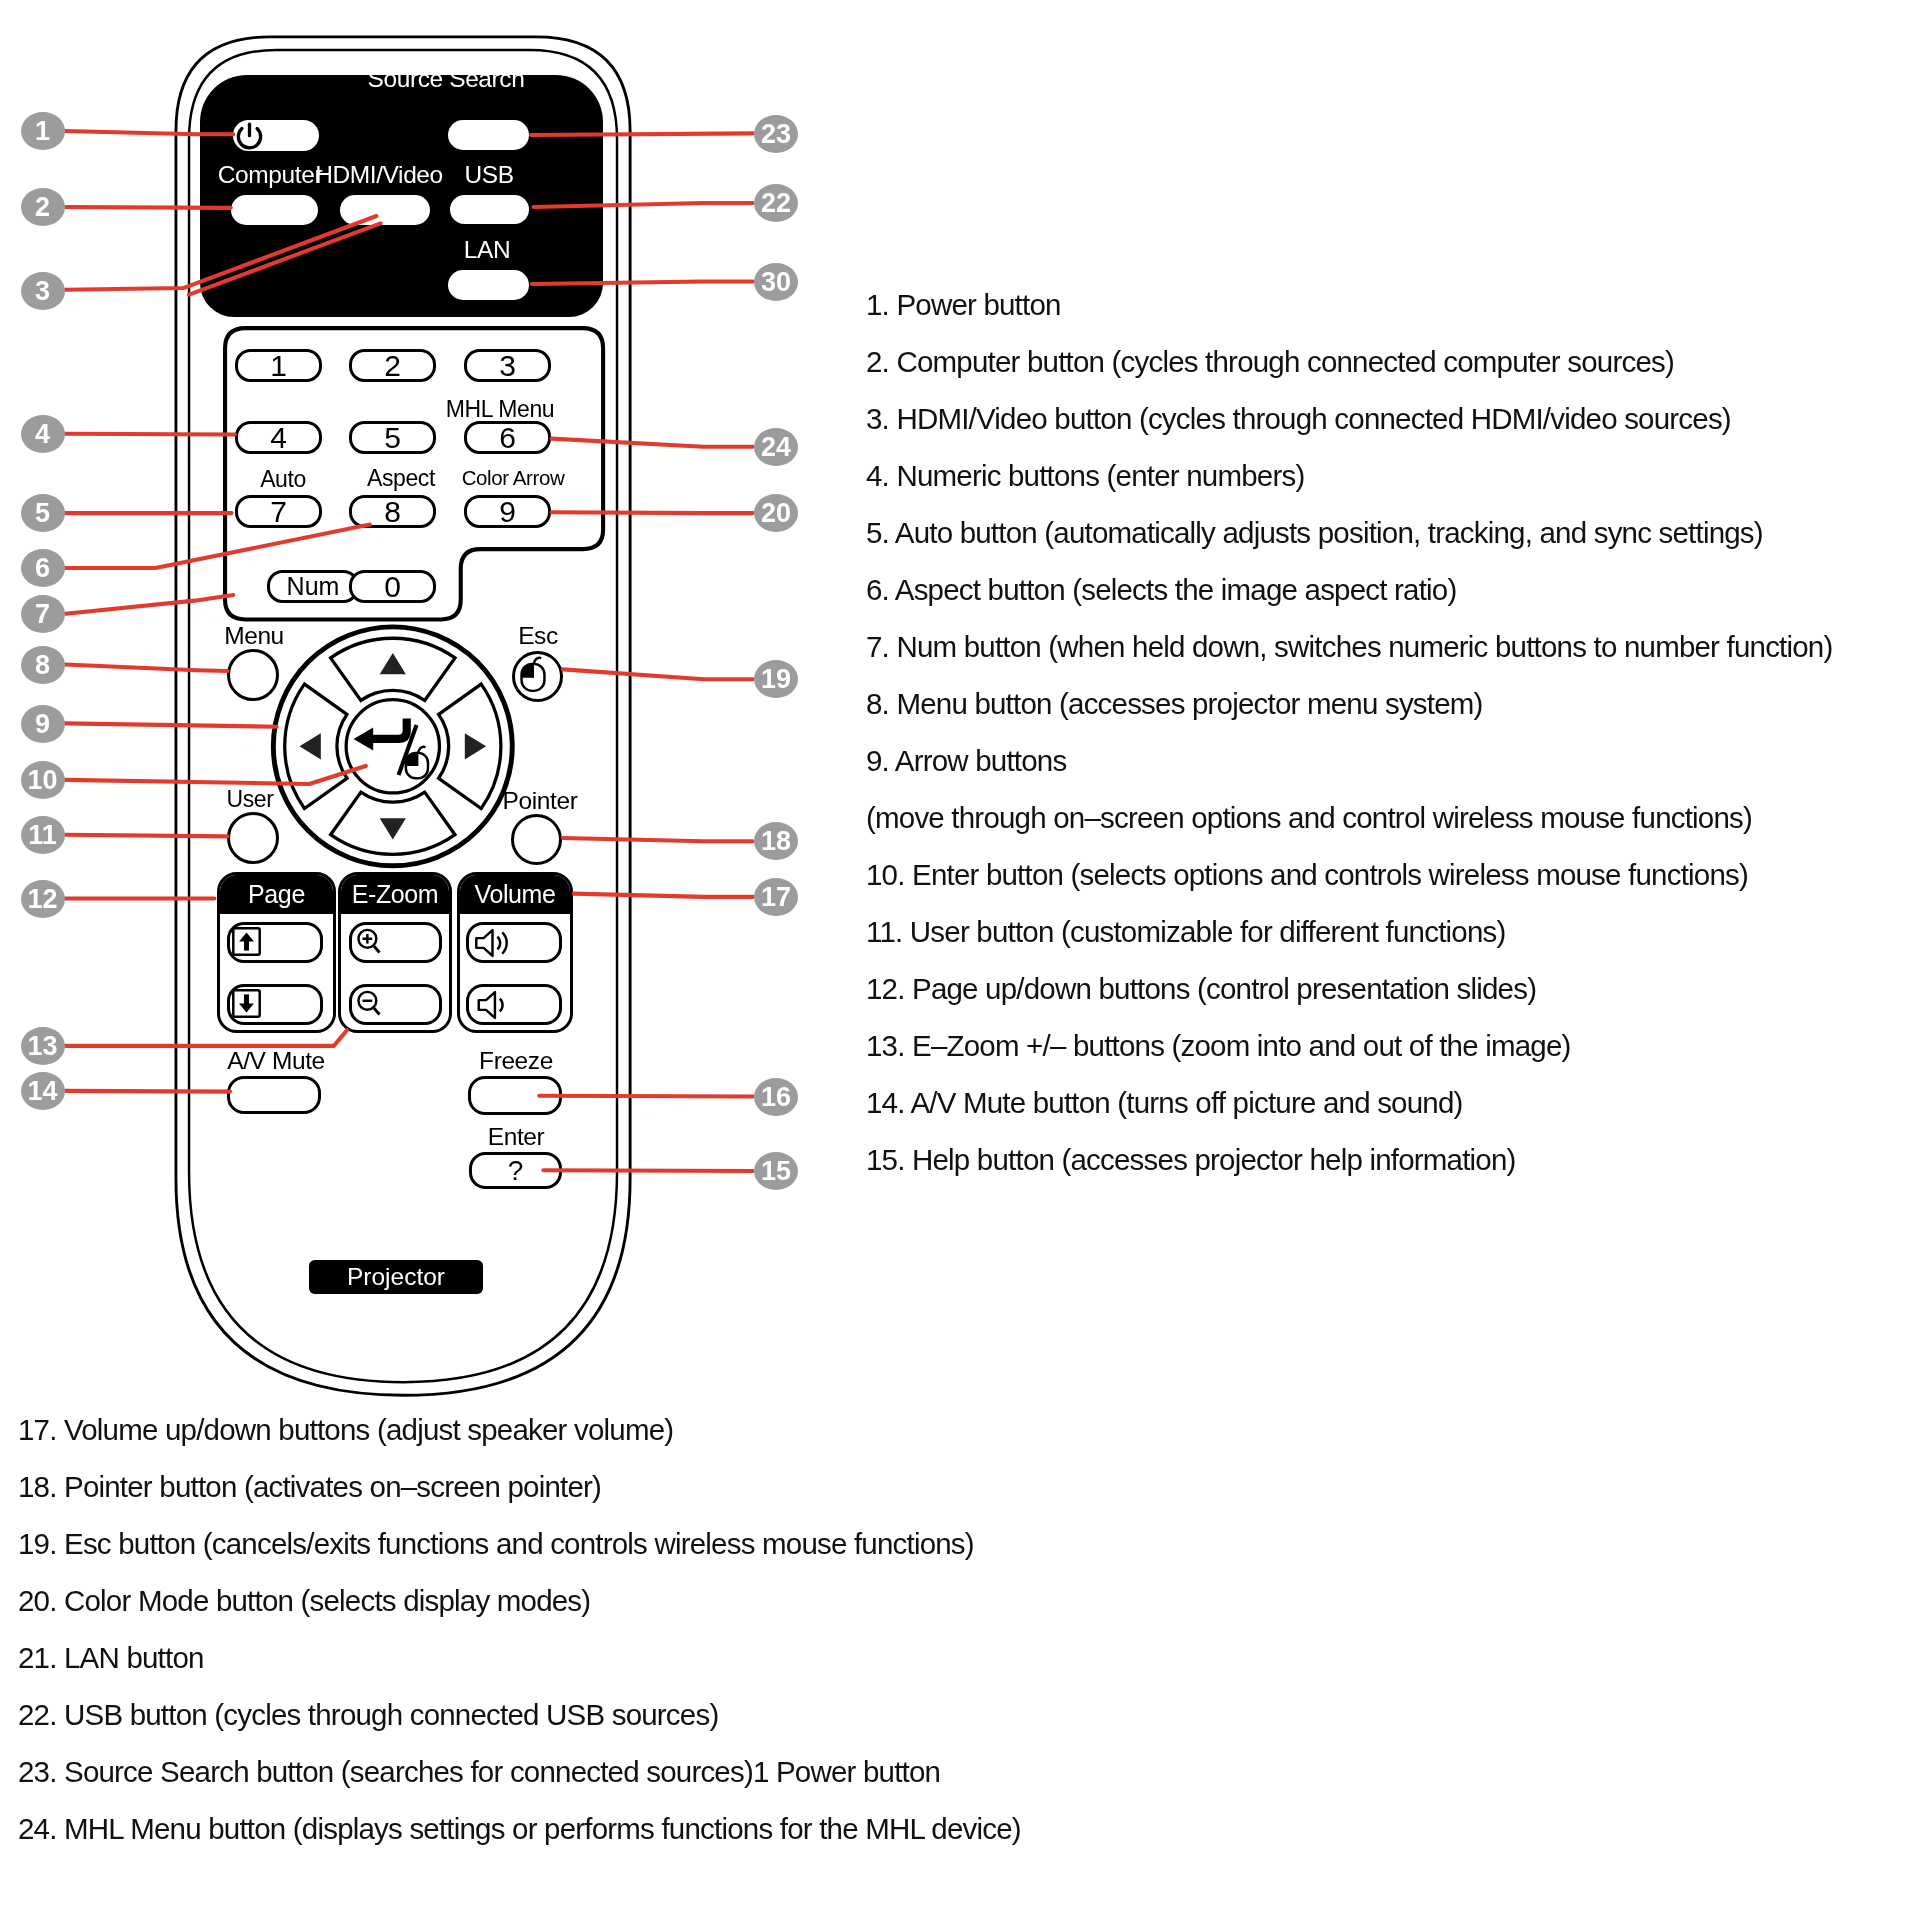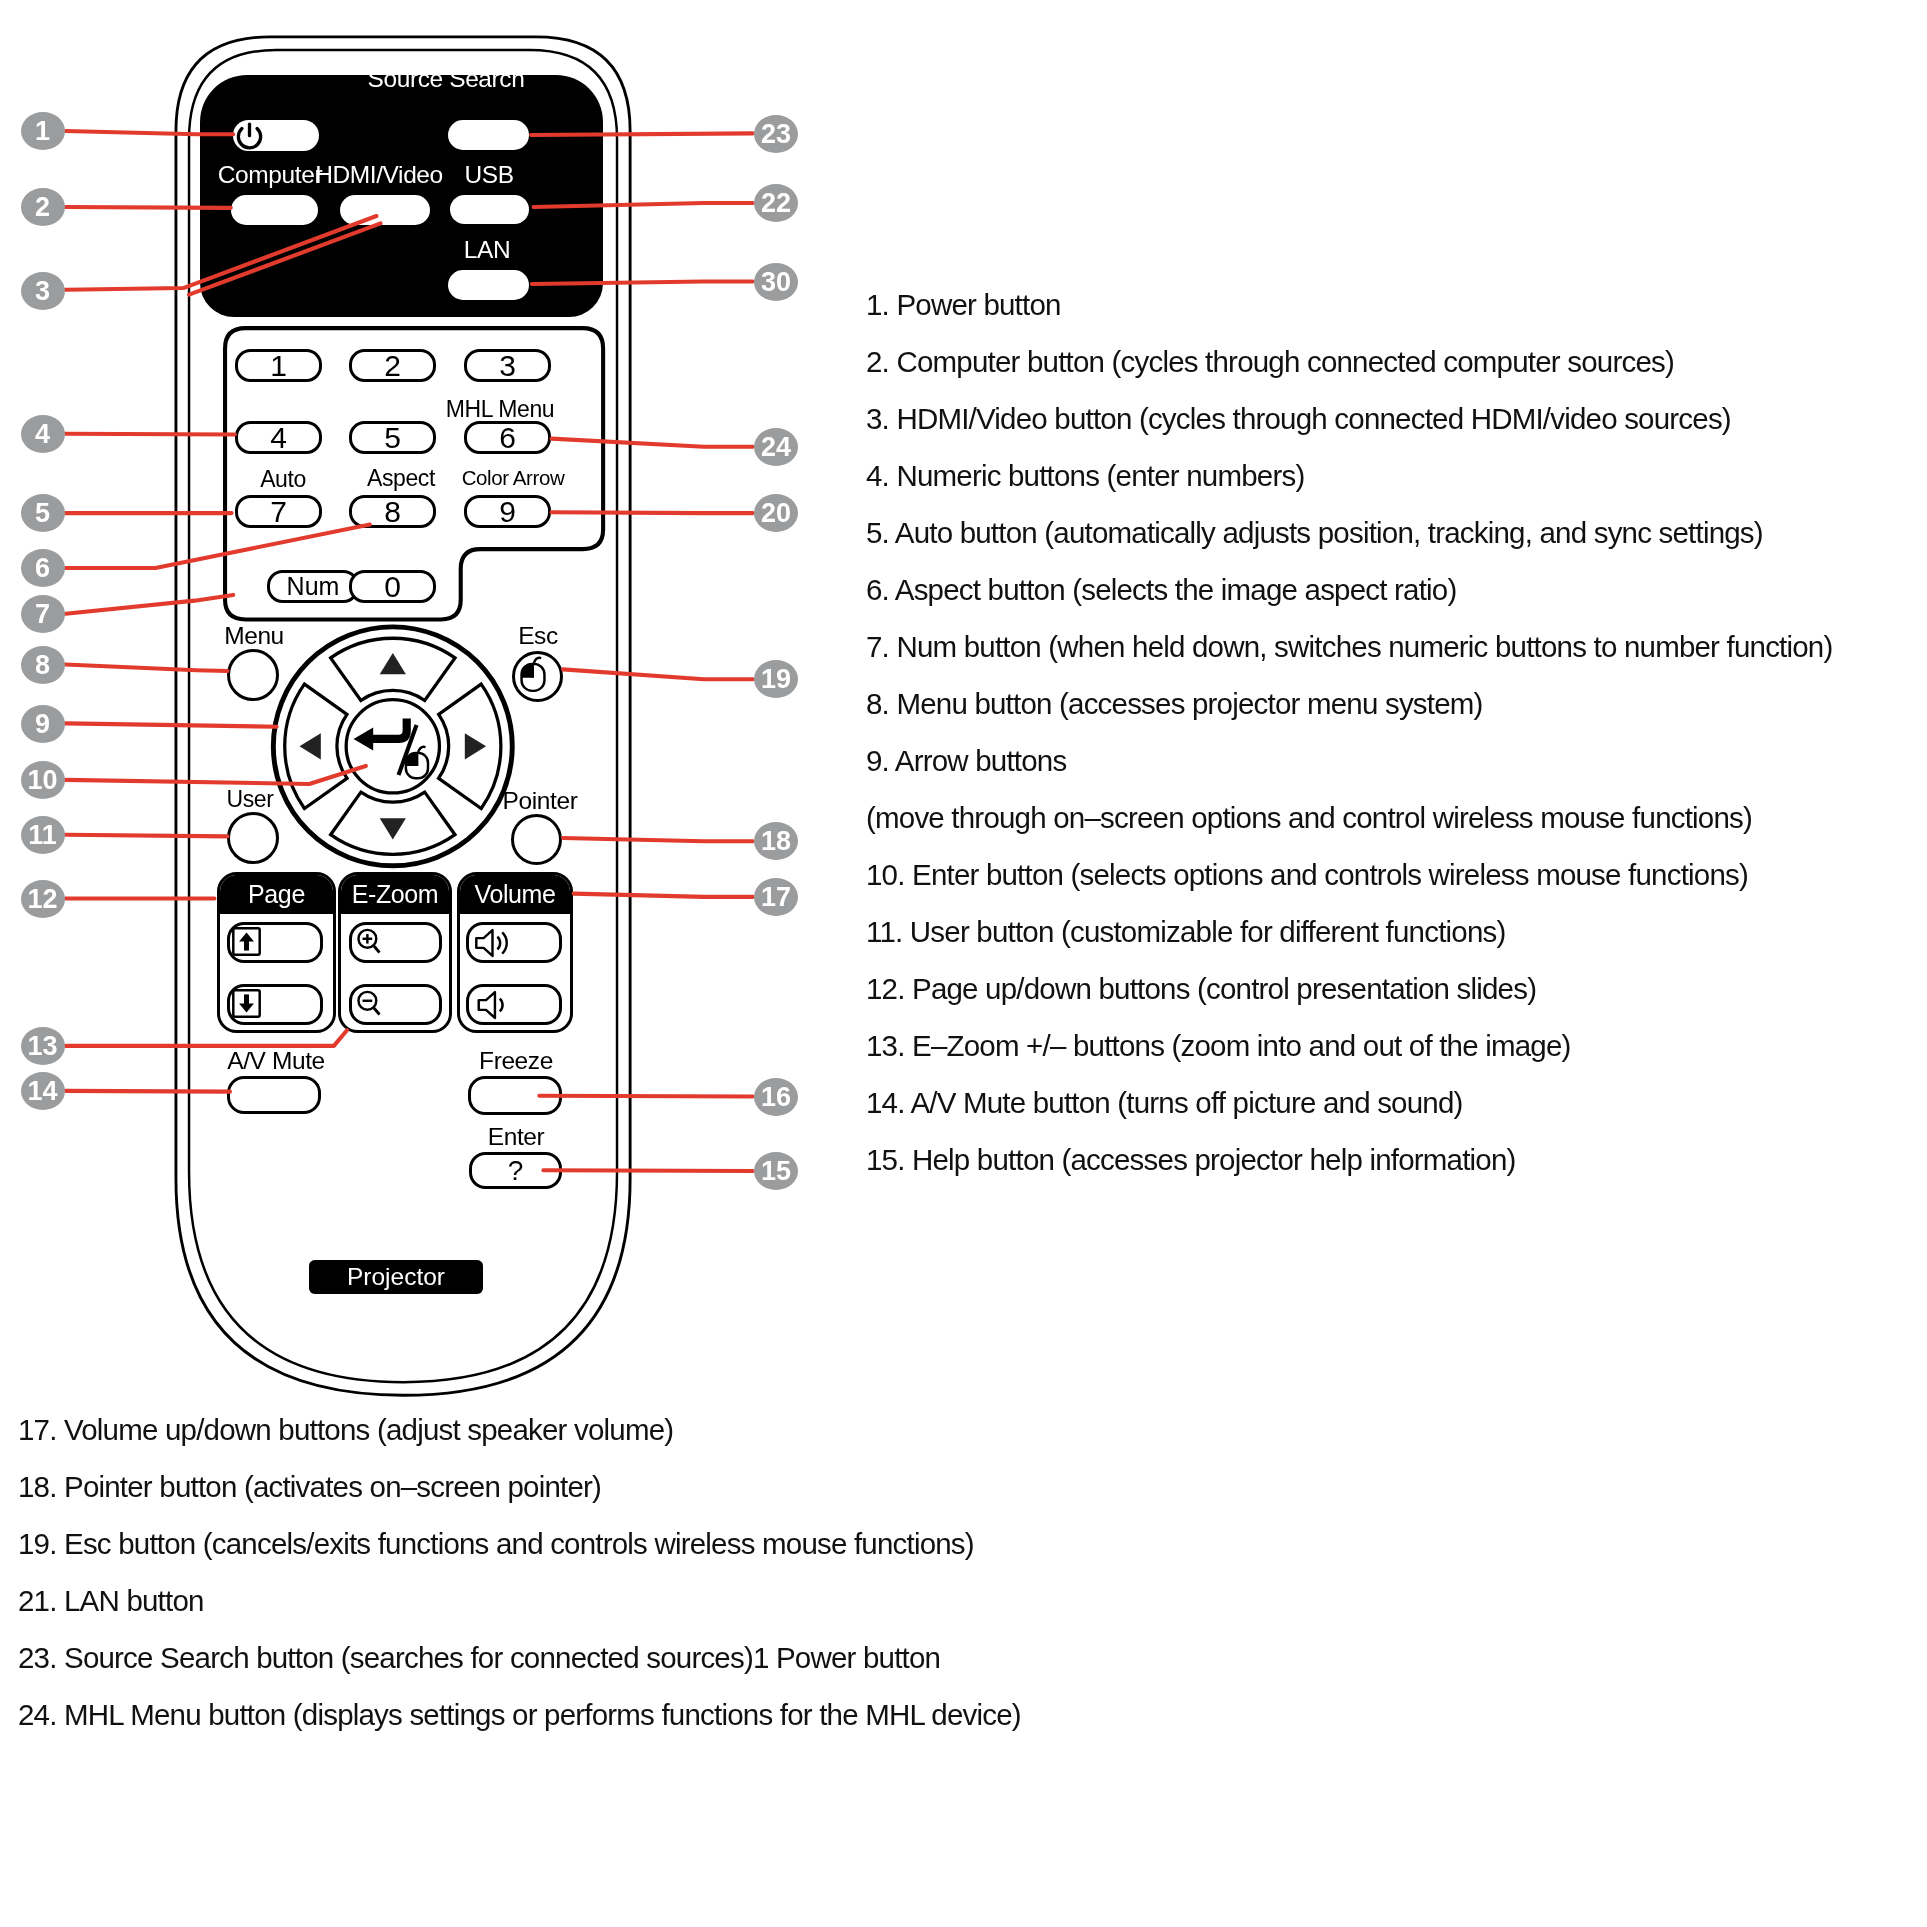--- a/index.html
+++ b/index.html
@@ -262,19 +262,21 @@
     <div>12. Page up/down buttons (control presentation slides)</div>
     <div>13. E–Zoom +/– buttons (zoom into and out of the image)</div>
     <div>14. A/V Mute button (turns off picture and sound)</div>
     <div>15. Help button (accesses projector help information)</div>
   </div>
 
   <div class="legend" style="left:18px;top:1401px;width:1899px;">
     <div>17. Volume up/down buttons (adjust speaker volume)</div>
     <div>18. Pointer button (activates on–screen pointer)</div>
     <div>19. Esc button (cancels/exits functions and controls wireless mouse functions)</div>
+    <div>20. Color Mode button (selects display modes)</div>
     <div>21. LAN button</div>
+    <div>22. USB button (cycles through connected USB sources)</div>
     <div>23. Source Search button (searches for connected sources)1 Power button</div>
     <div>24. MHL Menu button (displays settings or performs functions for the MHL device)</div>
   </div>
 
 </div>
 
 
 </body></html>

